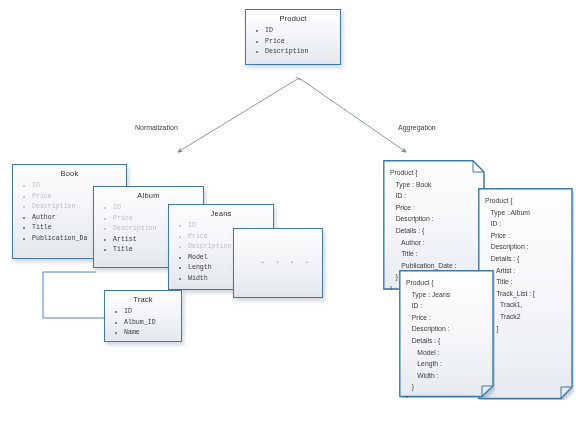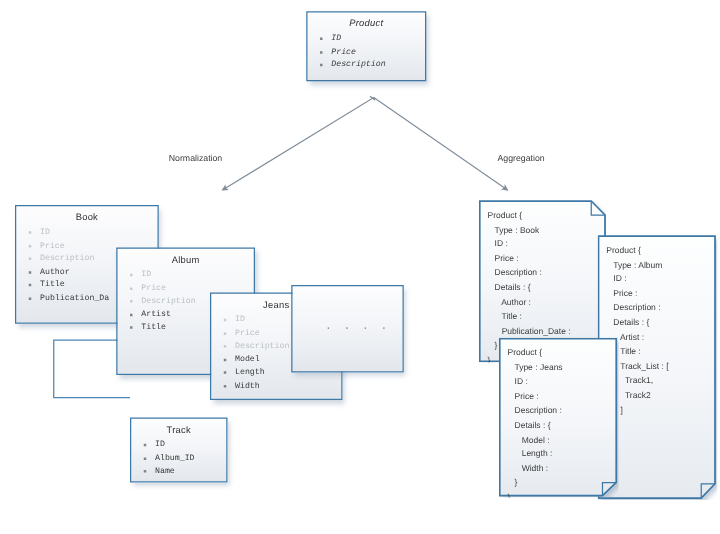--- a/index.html
+++ b/index.html
@@ -107,21 +107,21 @@
         <feDropShadow dx="2" dy="3" stdDeviation="1.6" flood-color="#7d93ac" flood-opacity="0.45"></feDropShadow>
       </filter>
     </defs>
 
     <path d="M296,77 L300,80 L299,78 L178,152" stroke="#7f8c99" stroke-width="0.9" fill="none" marker-end="url(#ah)"></path>
     <path d="M299,78 L406,152" stroke="#7f8c99" stroke-width="0.9" fill="none" marker-end="url(#ah)"></path>
 
     <path d="M96,272 L43,272 L43,318 L104,318" stroke="#4a86b8" stroke-width="1" fill="none"></path>
   </svg>
 
-  <div class="ebox" style="left:245px;top:9px;width:96px;height:56px;font-style:italic;">
+  <div class="ebox" style="left:245px;top:9px;width:96px;height:56px;">
     <div class="etitle">Product</div>
     <ul>
       <li>ID</li>
       <li>Price</li>
       <li>Description</li>
     </ul>
   </div>
 
   <div class="lbl" style="left:135px;top:124px;">Normalization</div>
   <div class="lbl" style="left:398px;top:124px;">Aggregation</div>
@@ -131,48 +131,48 @@
     <ul>
       <li class="faded">ID</li>
       <li class="faded">Price</li>
       <li class="faded">Description</li>
       <li>Author</li>
       <li>Title</li>
       <li>Publication_Da</li>
     </ul>
   </div>
 
-  <div class="ebox" style="left:93px;top:186px;width:111px;height:102px;z-index:6;margin-top:12px;">
+  <div class="ebox" style="left:93px;top:186px;width:111px;height:82px;z-index:6;">
     <div class="etitle">Album</div>
     <ul>
       <li class="faded">ID</li>
       <li class="faded">Price</li>
       <li class="faded">Description</li>
       <li>Artist</li>
       <li>Title</li>
     </ul>
   </div>
 
-  <div class="ebox" style="left:168px;top:204px;width:106px;height:86px;z-index:7;margin-top:30px;">
+  <div class="ebox" style="left:168px;top:204px;width:106px;height:86px;z-index:7;">
     <div class="etitle">Jeans</div>
     <ul>
       <li class="faded">ID</li>
       <li class="faded">Price</li>
       <li class="faded">Description</li>
       <li>Model</li>
       <li>Length</li>
       <li>Width</li>
     </ul>
   </div>
 
   <div class="ebox" style="left:233px;top:228px;width:90px;height:70px;z-index:8;">
     <div class="dots" style="left:26px;top:27px;">. . . .</div>
   </div>
 
-  <div class="ebox" style="left:104px;top:290px;width:78px;height:52px;z-index:9;margin-top:44px;">
+  <div class="ebox" style="left:104px;top:290px;width:78px;height:52px;z-index:9;">
     <div class="etitle">Track</div>
     <ul>
       <li>ID</li>
       <li>Album_ID</li>
       <li>Name</li>
     </ul>
   </div>
 
   <div class="doc" style="left:383px;top:160px;width:102px;height:130px;z-index:5;">
     <svg class="docbg" viewBox="0 0 102 130" preserveAspectRatio="none">

